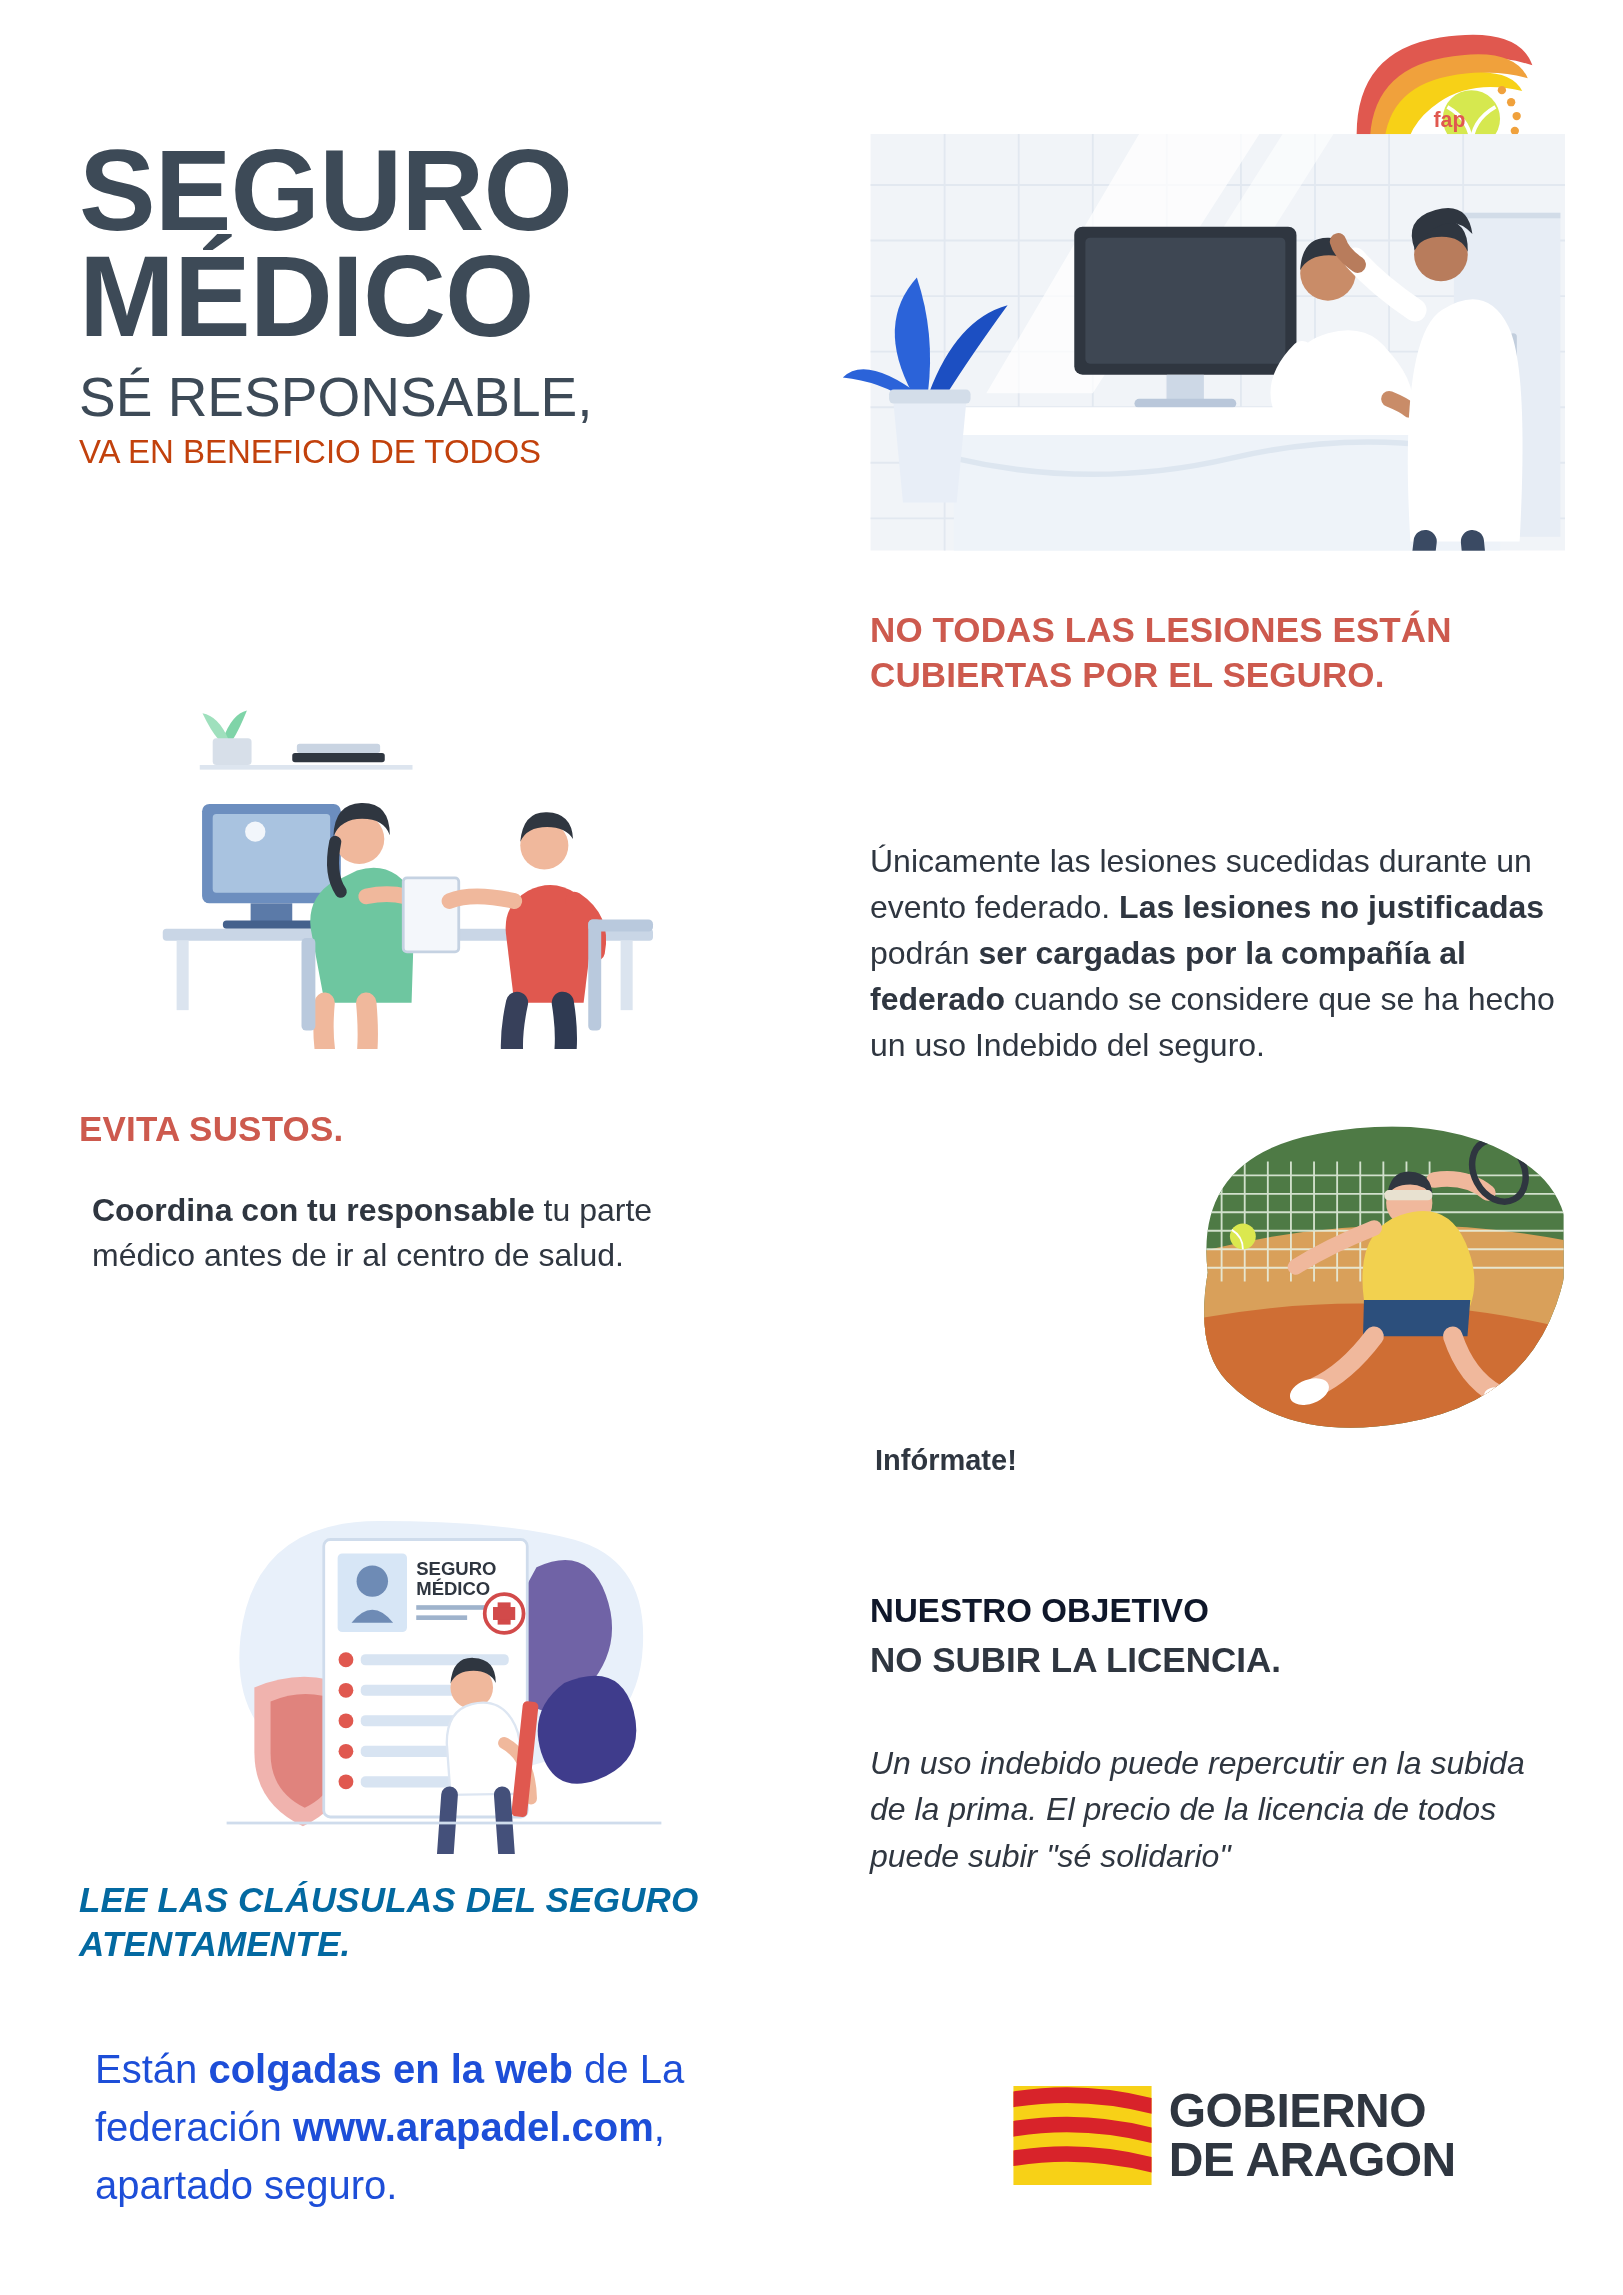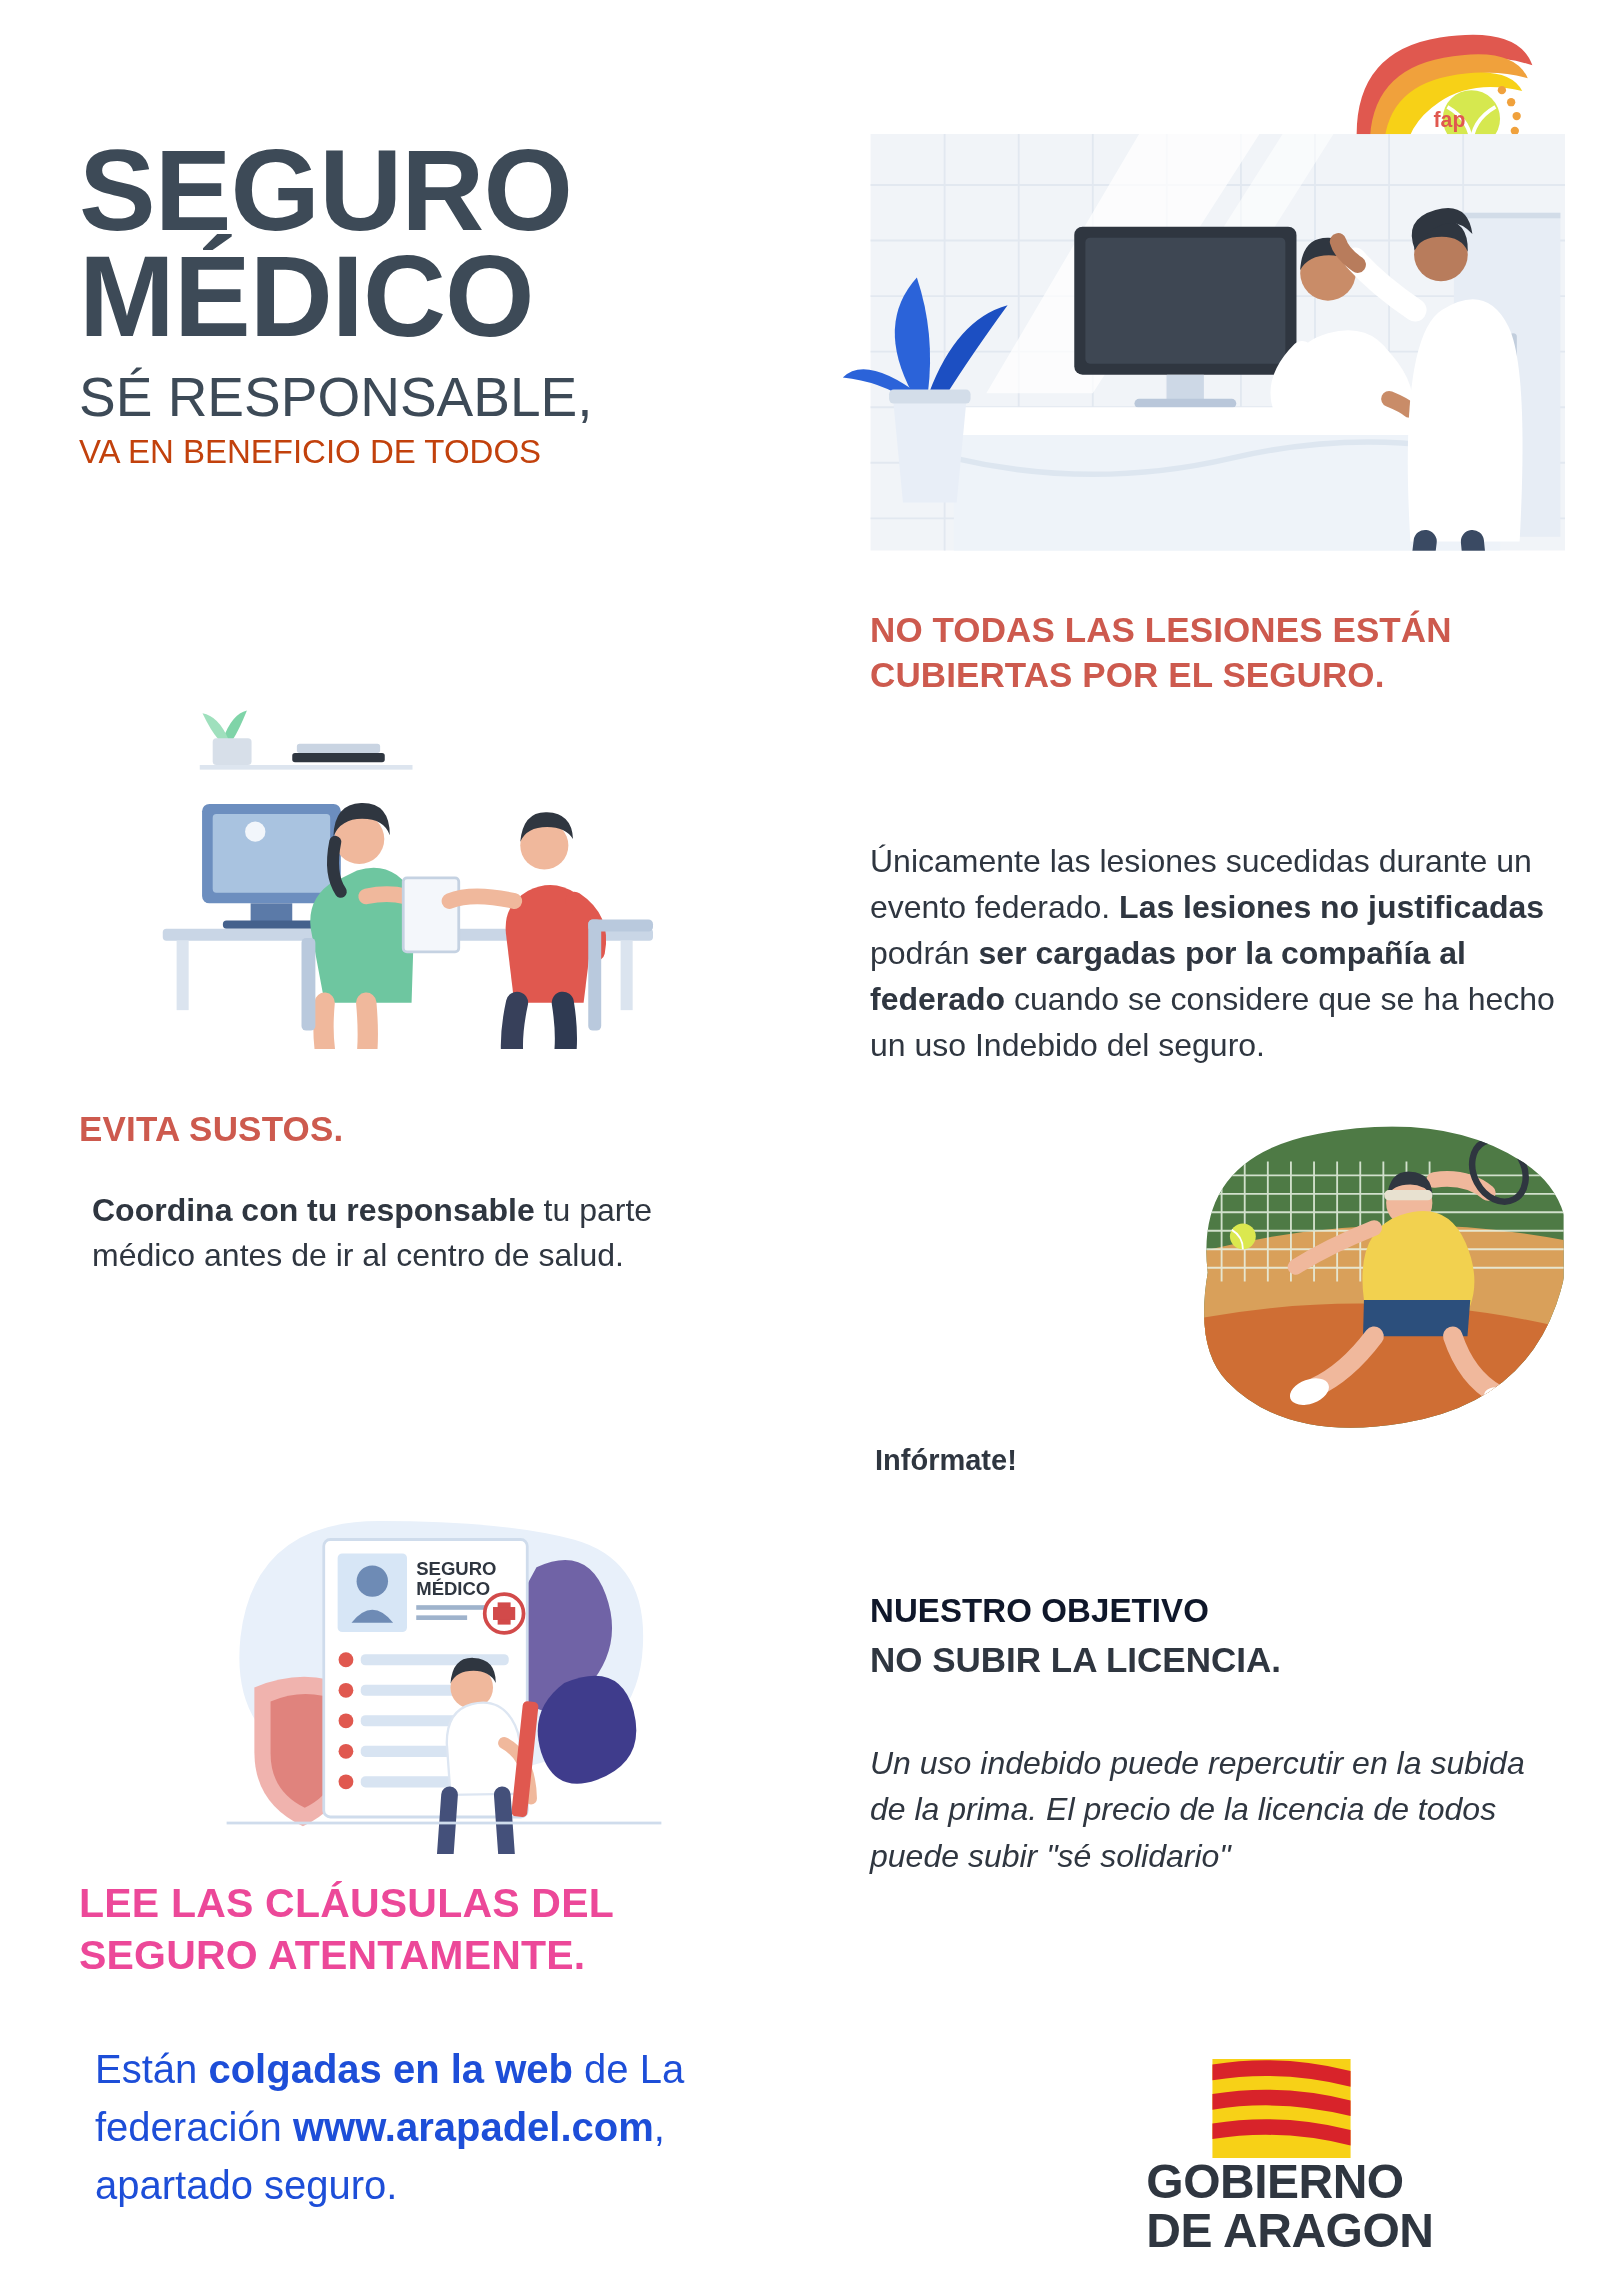--- a/index.html
+++ b/index.html
@@ -110,25 +110,26 @@
     width: 518px;
     height: 370px;
   }
 
   
   .left-head-2 {
     position: absolute;
     left: 0;
     top: 1842px;
     width: 657px;
-    font-size: 41px;
-    font-weight: bold;
-    color: #ec4899;
+    font-size: 35px;
+    font-weight: bold;
+    color: #0369a1;
     line-height: 1.26;
     letter-spacing: 0.2px;
+    font-style: italic;
   }
   .left-body-2 {
     position: absolute;
     left: 16px;
     top: 2004px;
     width: 680px;
     font-size: 40px;
     line-height: 1.45;
     color: #1d4ed8;
   }
@@ -224,21 +225,20 @@
 
   
   .logo-gov {
     position: absolute;
     left: 180px;
     top: 2059px;
     width: 537px;
     height: 153px;
     display: flex;
     align-items: center;
-    flex-direction: column;
   }
   .gov-flag {
     width: 139px;
     height: 99px;
     position: relative;
     overflow: hidden;
     flex: 0 0 auto;
   }
   .gov-text {
     margin-left: 16.7px;

